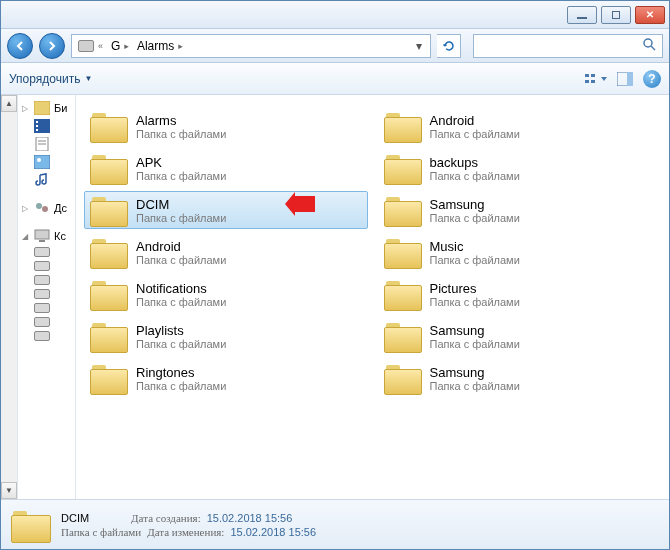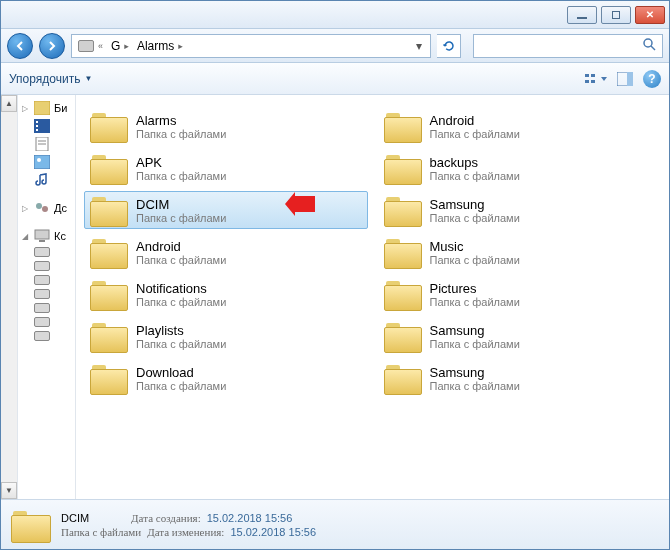--- a/index.html
+++ b/index.html
@@ -337,21 +337,21 @@
           <div class="folder-item">
             <div class="folder-icon"></div>
             <div class="folder-text">
               <span class="fname">Samsung</span>
               <span class="ftype">Папка с файлами</span>
             </div>
           </div>
           <div class="folder-item">
             <div class="folder-icon"></div>
             <div class="folder-text">
-              <span class="fname">Download</span>
+              <span class="fname">Ringtones</span>
               <span class="ftype">Папка с файлами</span>
             </div>
           </div>
           <div class="folder-item">
             <div class="folder-icon"></div>
             <div class="folder-text">
               <span class="fname">Samsung</span>
               <span class="ftype">Папка с файлами</span>
             </div>
           </div>

